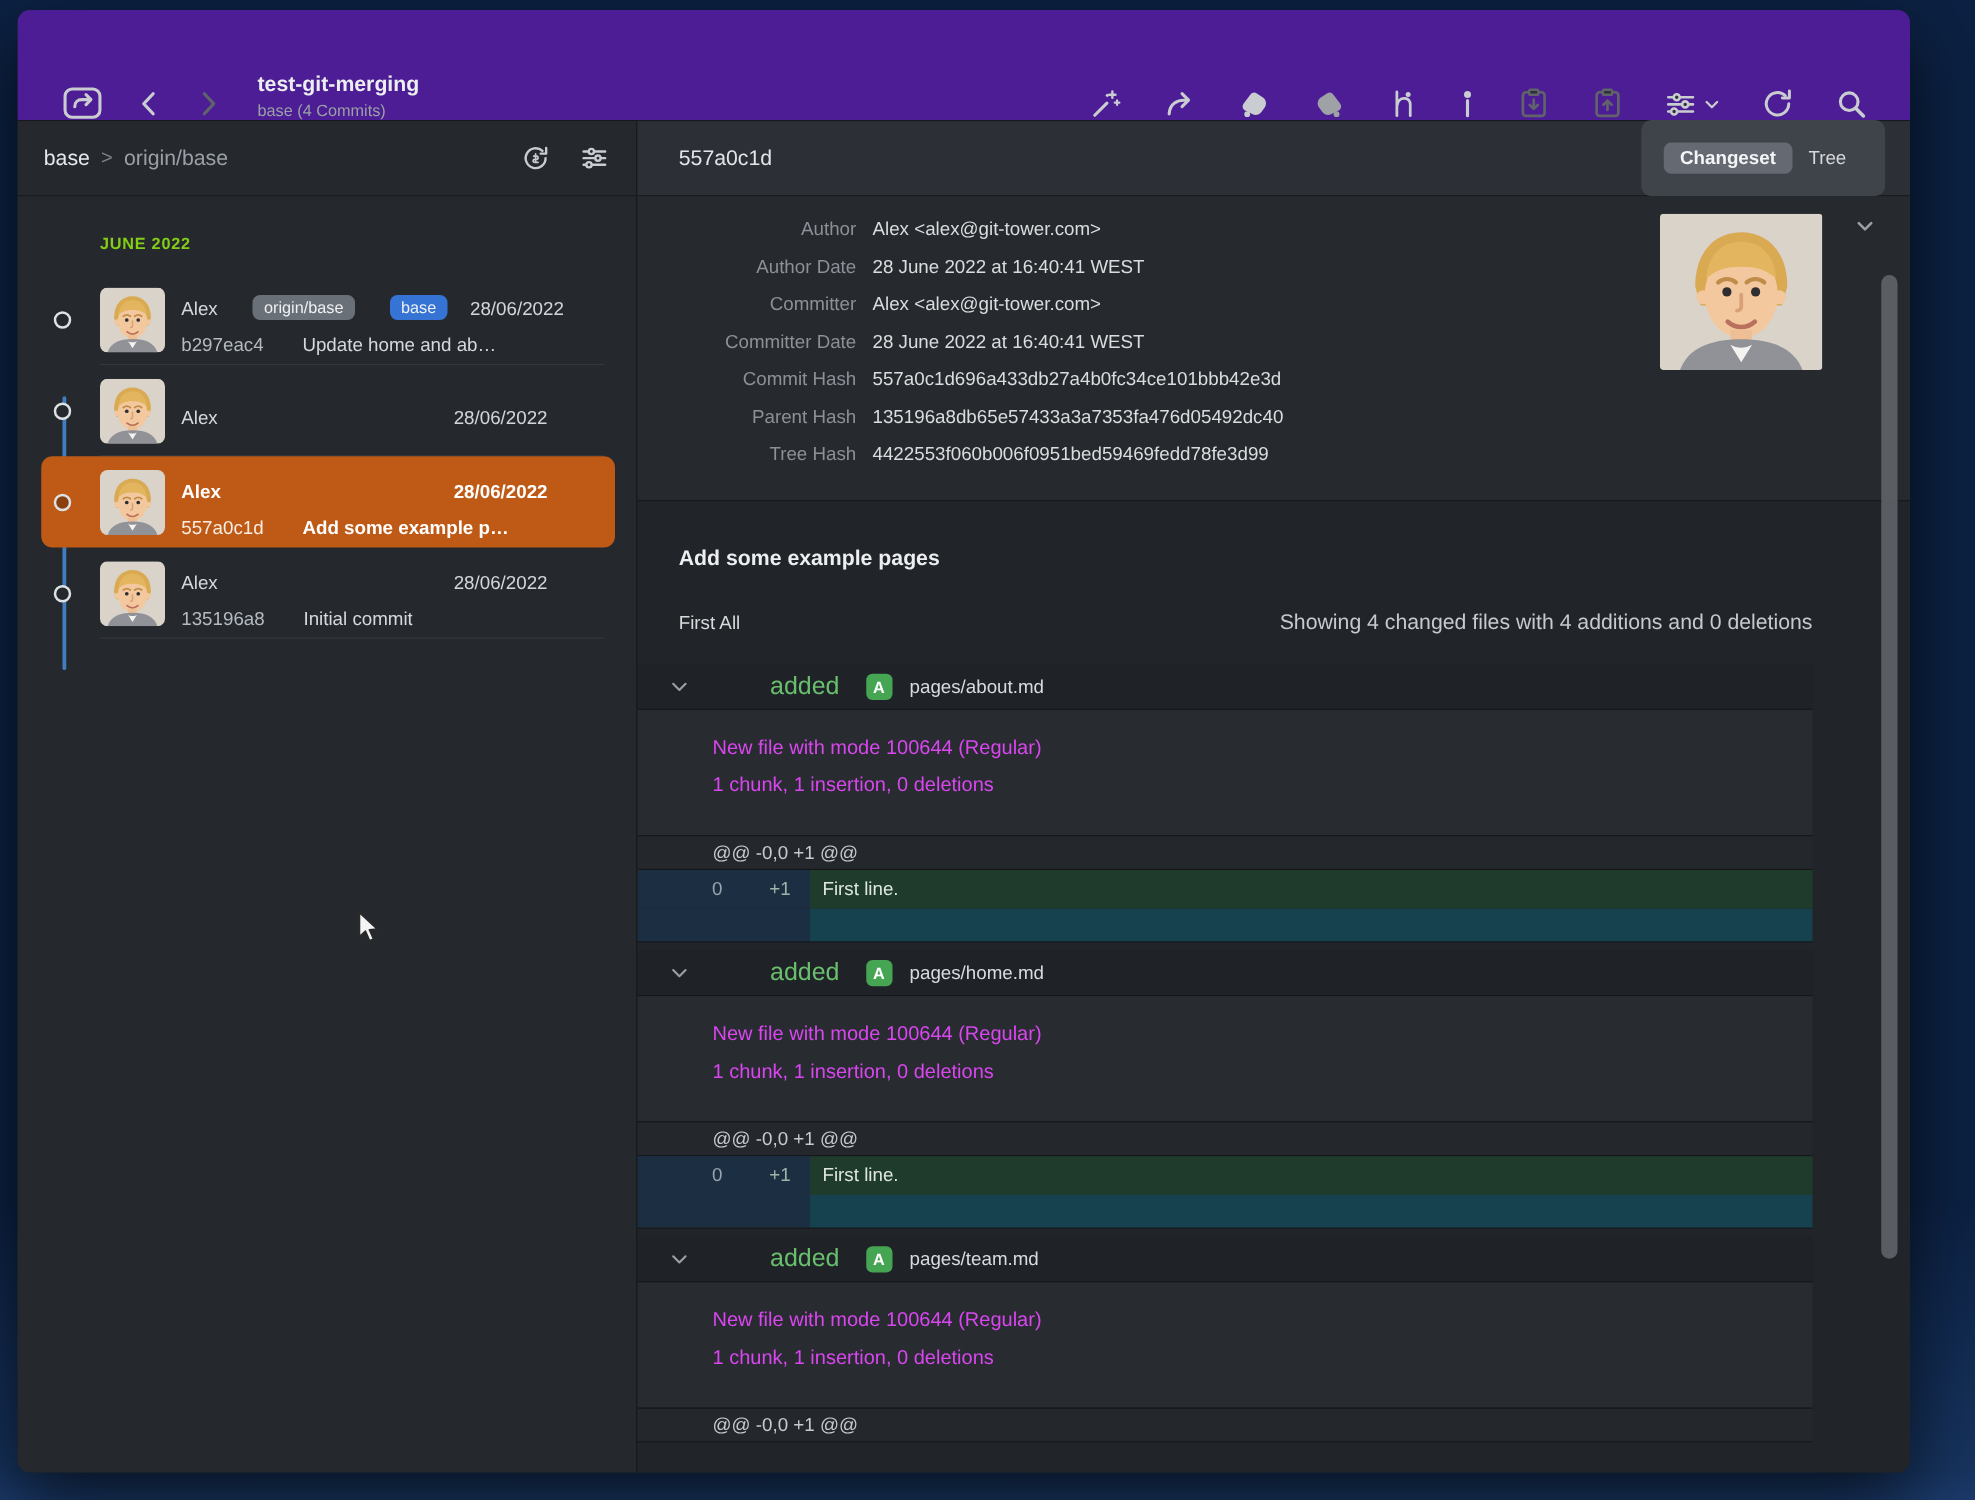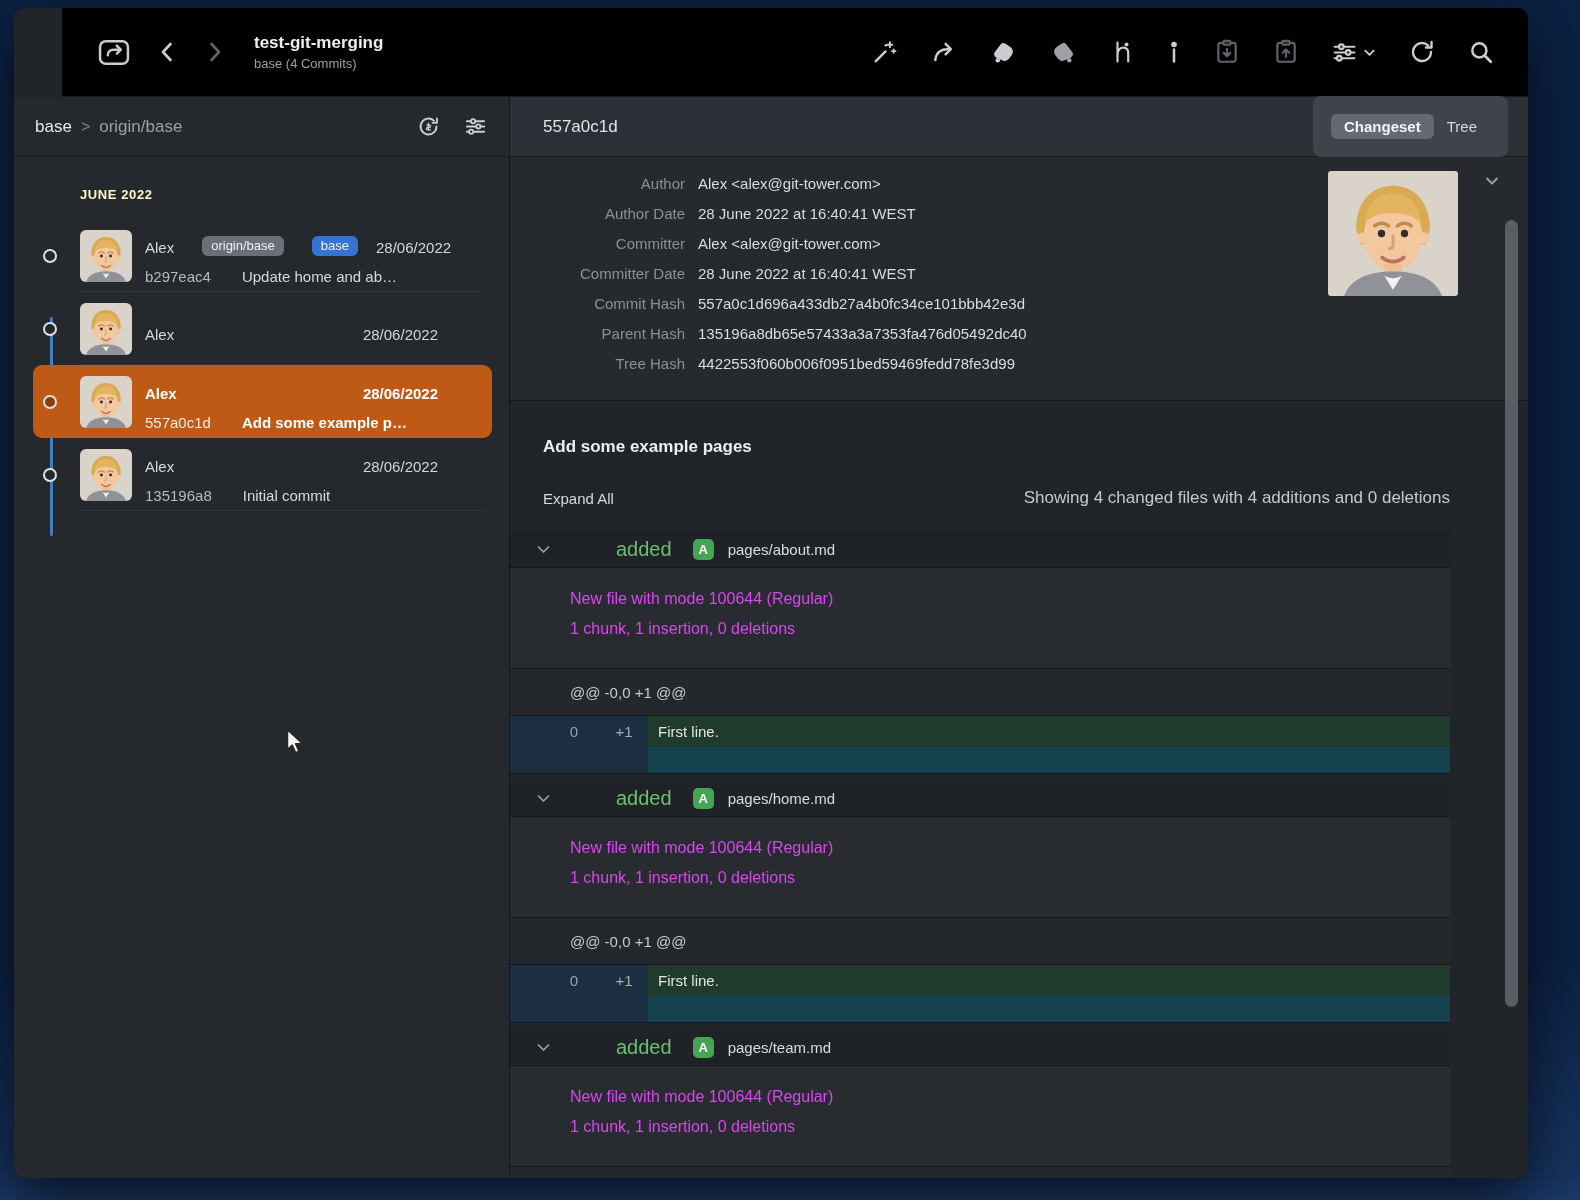--- a/index.html
+++ b/index.html
@@ -14,23 +14,23 @@
 
   .window {
     position:absolute; left:14px; top:8px; width:1514px; height:1170px;
     background:#212428; border-radius:10px; overflow:hidden;
     box-shadow:0 24px 60px rgba(0,0,0,.65);
     display:flex; flex-direction:column;
   }
 
   
   .titlebar {
-    height:89px; flex:0 0 auto; background:#000000;
+    height:89px; flex:0 0 auto; background:#4c1d95;
     border-bottom:1px solid #17191c;
-    display:flex; align-items:center; padding:0 34px 0 36px;margin-left:48px;
+    display:flex; align-items:flex-end; padding:0 34px 0 36px;
   }
   .icon-btn {
     background:none; border:none; color:#c9ccd0; cursor:pointer;
     display:flex; align-items:center; justify-content:center; padding:0;
   }
   .icon-btn.dim { color:#60646a; }
   .tb-left { display:flex; align-items:center; gap:26px; }
   .tb-title { margin-left:28px; }
   .tb-title-main { font-size:17px; font-weight:700; color:#eceef0; }
   .tb-title-sub { font-size:13px; color:#9aa0a6; margin-top:3px; }
@@ -49,21 +49,21 @@
     display:flex; align-items:center; padding:0 22px 0 21px; font-size:17px;
   }
   .crumb-current { color:#e6e8ea; }
   .crumb-sep { color:#7d838a; margin:0 9px; font-size:16px; }
   .crumb-upstream { color:#9aa0a6; }
   .sidebar-header-actions { margin-left:auto; display:flex; gap:24px; color:#bfc3c7; }
 
   .commit-list { flex:1; position:relative; padding-top:0; }
   .month-label {
     margin:30px 0 17px 66px; font-size:13px; font-weight:700;
-    letter-spacing:.6px; color:#fef9c3;
+    letter-spacing:.6px; color:#84cc16;
   }
   .graph-line {
     position:absolute; left:35.5px; top:160px; width:3px; height:219px;
     background:#3f7fbe; border-radius:2px;
   }
   .commit-row {
     position:relative; height:73px; margin:0 17px 0 19px;
     display:flex; align-items:center; padding:0 54px 0 47px;
     border-radius:9px; cursor:default;
   }
@@ -146,21 +146,21 @@
   .file-status { font-size:20px; color:#6abf6e; margin-right:21px;margin-left:20px; }
   .file-badge {
     width:21px; height:21px; border-radius:5px; background:#46a552; color:#fff;
     font-size:13px; font-weight:700; display:flex; align-items:center; justify-content:center;
     margin-right:14px;
   }
   .file-path { font-size:15px; color:#d9dcdf; }
   .file-body { background:#282c31; padding:16px 0 24px 60px; }
   .file-info-line { font-size:16px; line-height:30px; color:#d946ef; }
   .hunk-row {
-    height:48px; background:#24282d; border-top:1px solid #15171a; border-bottom:1px solid #15171a;
+    height:28px; background:#24282d; border-top:1px solid #15171a; border-bottom:1px solid #15171a;
     display:flex; align-items:center; padding-left:60px; font-size:15px; color:#c6cad0;
   }
   .diff-line { display:flex; height:31px; font-size:15px; line-height:31px; }
   .gut-old { width:90px; background:#1c2e41; color:#98a2ac; text-align:right; padding-right:22px; flex:0 0 auto; }
   .gut-new { width:48px; background:#1c2e41; color:#9fb3a8; text-align:center; flex:0 0 auto; }
   .diff-content { flex:1; background:#1e3b2c; color:#e0e7e0; padding-left:10px; }
   .ctx-line { display:flex; height:27px; border-bottom:1px solid #15171a; }
   .ctx-gutter { width:138px; background:#1c2e41; flex:0 0 auto; }
   .ctx-content { flex:1; background:#16414f; }
   .file-gap { height:6px; }
@@ -515,21 +515,21 @@
           <button class="icon-btn avatar-menu-btn">
             <svg width="16" height="16" viewBox="0 0 16 16">
               <path d="m3 5.5 5 5 5-5" fill="none" stroke="currentColor" stroke-width="2" stroke-linecap="round" stroke-linejoin="round"></path>
             </svg>
           </button>
         </div>
 
         <div class="message-section">
           <div class="message-title">Add some example pages</div>
           <div class="changes-bar">
-            <button class="expand-all">Expand All</button>
+            <button class="expand-all">First All</button>
             <span class="changes-summary">Showing 4 changed files with 4 additions and 0 deletions</span>
           </div>
         </div>
 
         <div class="file-list">
 
           <div class="file-block">
             <div class="file-header">
               <span class="file-chevron">
                 <svg width="17" height="17" viewBox="0 0 24 24">

